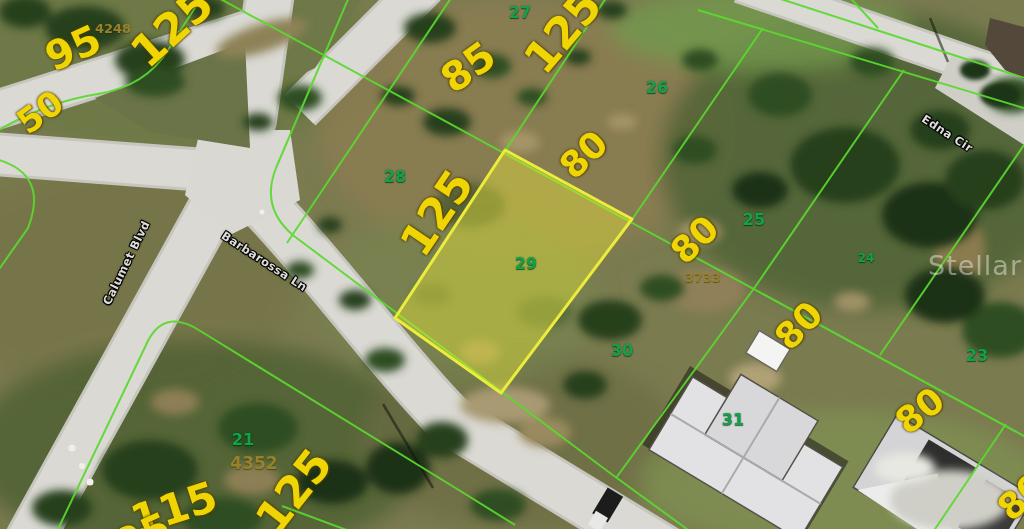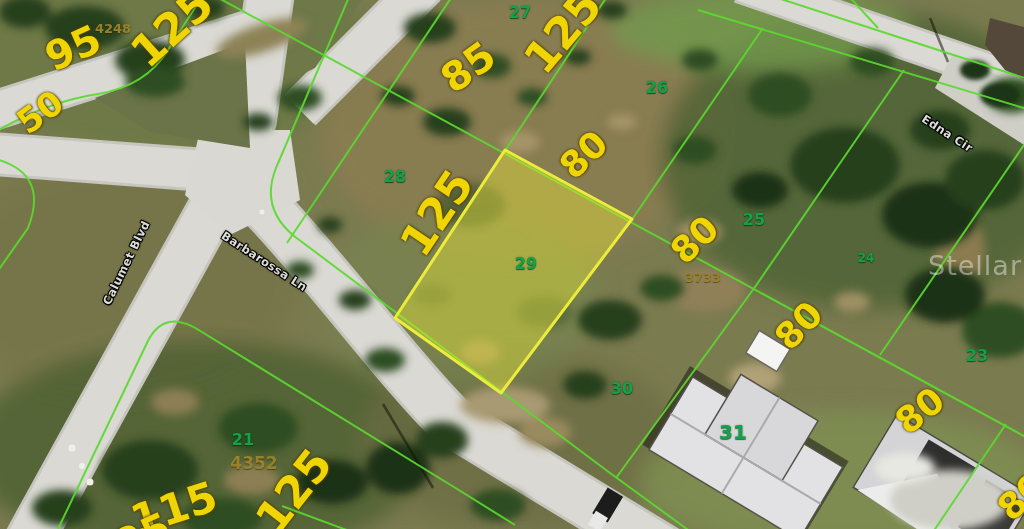--- a/index.html
+++ b/index.html
@@ -216,22 +216,22 @@
       <div class="lbl dim" style="left: 174px; top: 509px; font-size: 42px; transform: translate(-50%, -50%) rotate(-18deg);">115</div>
       <div class="lbl dim" style="left: 294px; top: 491px; font-size: 44px; transform: translate(-50%, -50%) rotate(-52deg);">125</div>
       <div class="lbl dim" style="left: 130px; top: 541px; font-size: 40px; transform: translate(-50%, -50%) rotate(-24deg);">125</div>
       <div class="lbl lotnum" style="left: 520px; top: 13px; font-size: 16px; transform: translate(-50%, -50%) rotate(0deg);">27</div>
       <div class="lbl lotnum" style="left: 641px; top: 88px; font-size: 16px; transform: translate(-50%, -50%) rotate(0deg); margin-left: 16px;">26</div>
       <div class="lbl lotnum" style="left: 754px; top: 172px; font-size: 16px; transform: translate(-50%, -50%) rotate(0deg); margin-top: 48px;">25</div>
       <div class="lbl lotnum" style="left: 866px; top: 258px; font-size: 12px; transform: translate(-50%, -50%) rotate(0deg);">24</div>
       <div class="lbl lotnum" style="left: 977px; top: 356px; font-size: 16px; transform: translate(-50%, -50%) rotate(0deg);">23</div>
       <div class="lbl lotnum" style="left: 395px; top: 177px; font-size: 16px; transform: translate(-50%, -50%) rotate(0deg);">28</div>
       <div class="lbl lotnum" style="left: 526px; top: 264px; font-size: 16px; transform: translate(-50%, -50%) rotate(0deg);">29</div>
-      <div class="lbl lotnum" style="left: 622px; top: 351px; font-size: 16px; transform: translate(-50%, -50%) rotate(0deg); margin-top: 38px;">30</div>
-      <div class="lbl lotnum" style="left: 733px; top: 432px; font-size: 20px; transform: translate(-50%, -50%) rotate(0deg);">31</div>
+      <div class="lbl lotnum" style="left: 622px; top: 351px; font-size: 16px; transform: translate(-50%, -50%) rotate(0deg);">30</div>
+      <div class="lbl lotnum" style="left: 733px; top: 420px; font-size: 16px; transform: translate(-50%, -50%) rotate(0deg);">31</div>
       <div class="lbl lotnum" style="left: 230px; top: 440px; font-size: 16px; transform: translate(-50%, -50%) rotate(0deg); margin-left: 13px;">21</div>
       <div class="lbl pid" style="left: 113px; top: 28px; font-size: 13px; transform: translate(-50%, -50%) rotate(0deg);">4248</div>
       <div class="lbl pid" style="left: 703px; top: 277px; font-size: 13px; transform: translate(-50%, -50%) rotate(0deg);">3733</div>
       <div class="lbl pid" style="left: 254px; top: 463px; font-size: 17px; transform: translate(-50%, -50%) rotate(0deg);">4352</div>
       <div class="lbl street" style="left: 127px; top: 263px; font-size: 11.5px; transform: translate(-50%, -50%) rotate(-64deg);">Calumet Blvd</div>
       <div class="lbl street" style="left: 264px; top: 262px; font-size: 11.5px; transform: translate(-50%, -50%) rotate(33deg);">Barbarossa Ln</div>
       <div class="lbl street" style="left: 947px; top: 134px; font-size: 11.5px; transform: translate(-50%, -50%) rotate(33deg);">Edna Cir</div>
     </div>
 
 <div class="watermark">StellarMLS</div>

